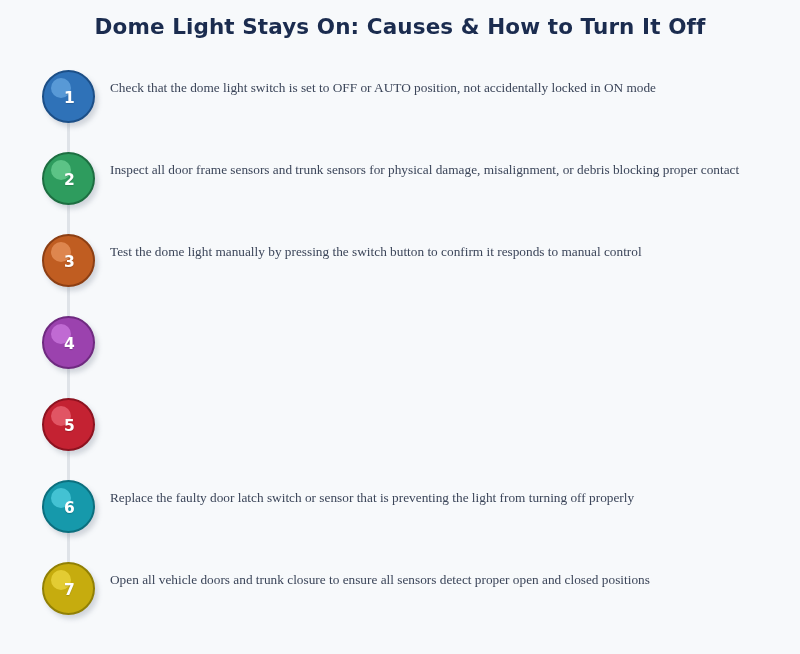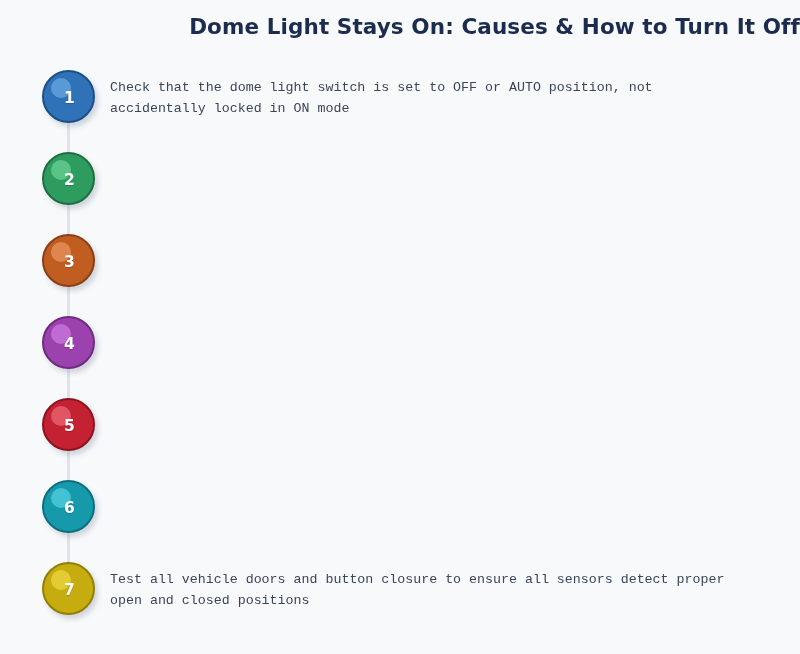--- a/index.html
+++ b/index.html
@@ -20,21 +20,21 @@
     width: 800px;
     height: 654px;
     box-sizing: border-box;
   }
 
   .title {
     position: absolute;
     top: 14px;
     left: 0;
     width: 800px;
-    text-align: right;
+    text-align: center;
     font-size: 21.5px;
     font-weight: bold;
     color: #1b2c4f;
     letter-spacing: 0.1px;
     font-family: "DejaVu Sans", sans-serif;
   }
 
   
   .rail {
     position: absolute;
@@ -110,21 +110,21 @@
     box-sizing: border-box;
   }
 
   .step-text {
     flex: 1 1 auto;
     padding-right: 55px;
     padding-top: 15px;
     font-size: 13.3px;
     line-height: 21px;
     color: #3b4559;
-    font-family: Liberation Mono, monospace;
+    font-family: Liberation Serif, serif;
   }
 </style>
 </head>
 <body>
 
 <div class="page">
 
   <div class="title">Dome Light Stays On: Causes &amp; How to Turn It Off</div>
 
   <div class="rail"></div>
@@ -139,28 +139,30 @@
         </div>
         <div class="step-text">Check that the dome light switch is set to OFF or AUTO position, not accidentally locked in ON mode</div>
       </div>
       <div class="step">
         <div class="marker-wrap">
           <div class="marker" style="background: rgb(46, 156, 94); border: 2px solid rgb(29, 110, 65);">
             <div class="glow" style="background: rgb(121, 219, 160);"></div>
             <div class="num">2</div>
           </div>
         </div>
+        <div class="step-text">Inspect all door frame sensors and trunk sensors for physical damage, misalignment, or debris blocking proper contact</div>
       </div>
       <div class="step">
         <div class="marker-wrap">
           <div class="marker" style="background: rgb(192, 93, 33); border: 2px solid rgb(140, 63, 20);">
             <div class="glow" style="background: rgb(240, 160, 106);"></div>
             <div class="num">3</div>
           </div>
         </div>
+        <div class="step-text">Test the dome light manually by pressing the switch button to confirm it responds to manual control</div>
       </div>
       <div class="step">
         <div class="marker-wrap">
           <div class="marker" style="background: rgb(155, 66, 174); border: 2px solid rgb(111, 42, 128);">
             <div class="glow" style="background: rgb(215, 130, 234);"></div>
             <div class="num">4</div>
           </div>
         </div>
       </div>
       <div class="step">
@@ -171,25 +173,26 @@
           </div>
         </div>
       </div>
       <div class="step">
         <div class="marker-wrap">
           <div class="marker" style="background: rgb(22, 153, 171); border: 2px solid rgb(12, 111, 126);">
             <div class="glow" style="background: rgb(95, 220, 236);"></div>
             <div class="num">6</div>
           </div>
         </div>
+        <div class="step-text">Replace the faulty door latch switch or sensor that is preventing the light from turning off properly</div>
       </div>
       <div class="step">
         <div class="marker-wrap">
           <div class="marker" style="background: rgb(198, 172, 14); border: 2px solid rgb(145, 128, 5);">
             <div class="glow" style="background: rgb(246, 224, 74);"></div>
             <div class="num">7</div>
           </div>
         </div>
-        <div class="step-text">Test all vehicle doors and button closure to ensure all sensors detect proper open and closed positions</div>
+        <div class="step-text">Open all vehicle doors and trunk closure to ensure all sensors detect proper open and closed positions</div>
       </div>
     </div>
 
 </div>
 
 </body></html>

